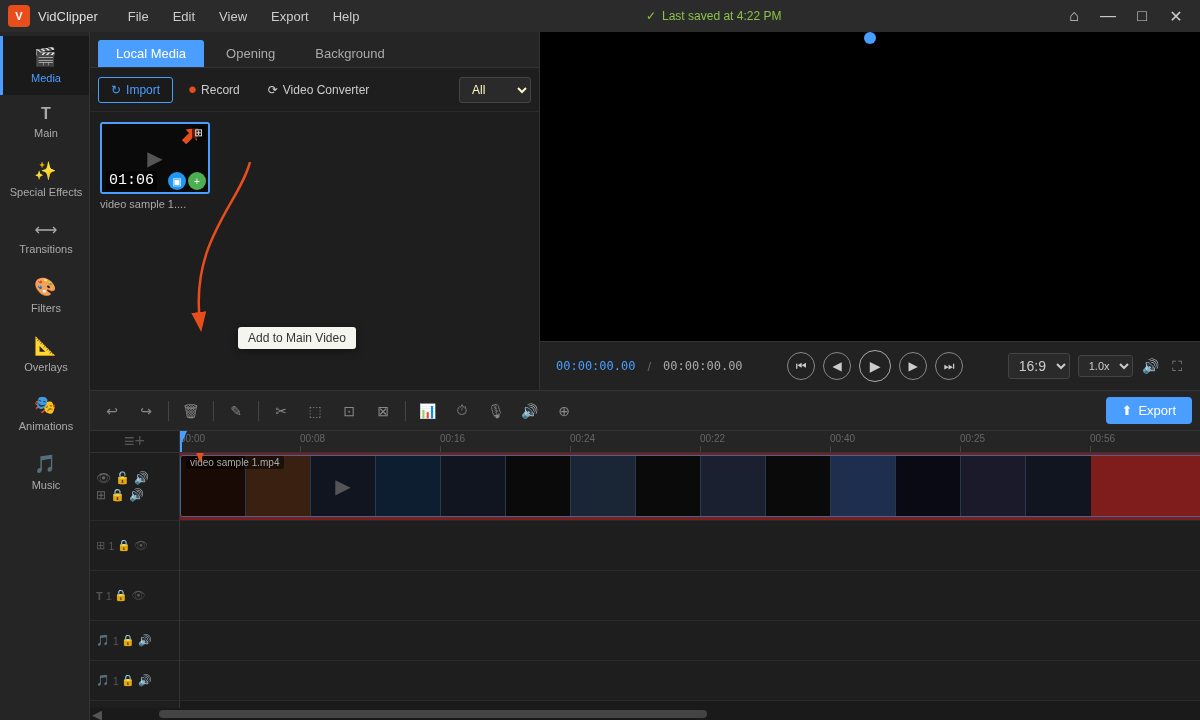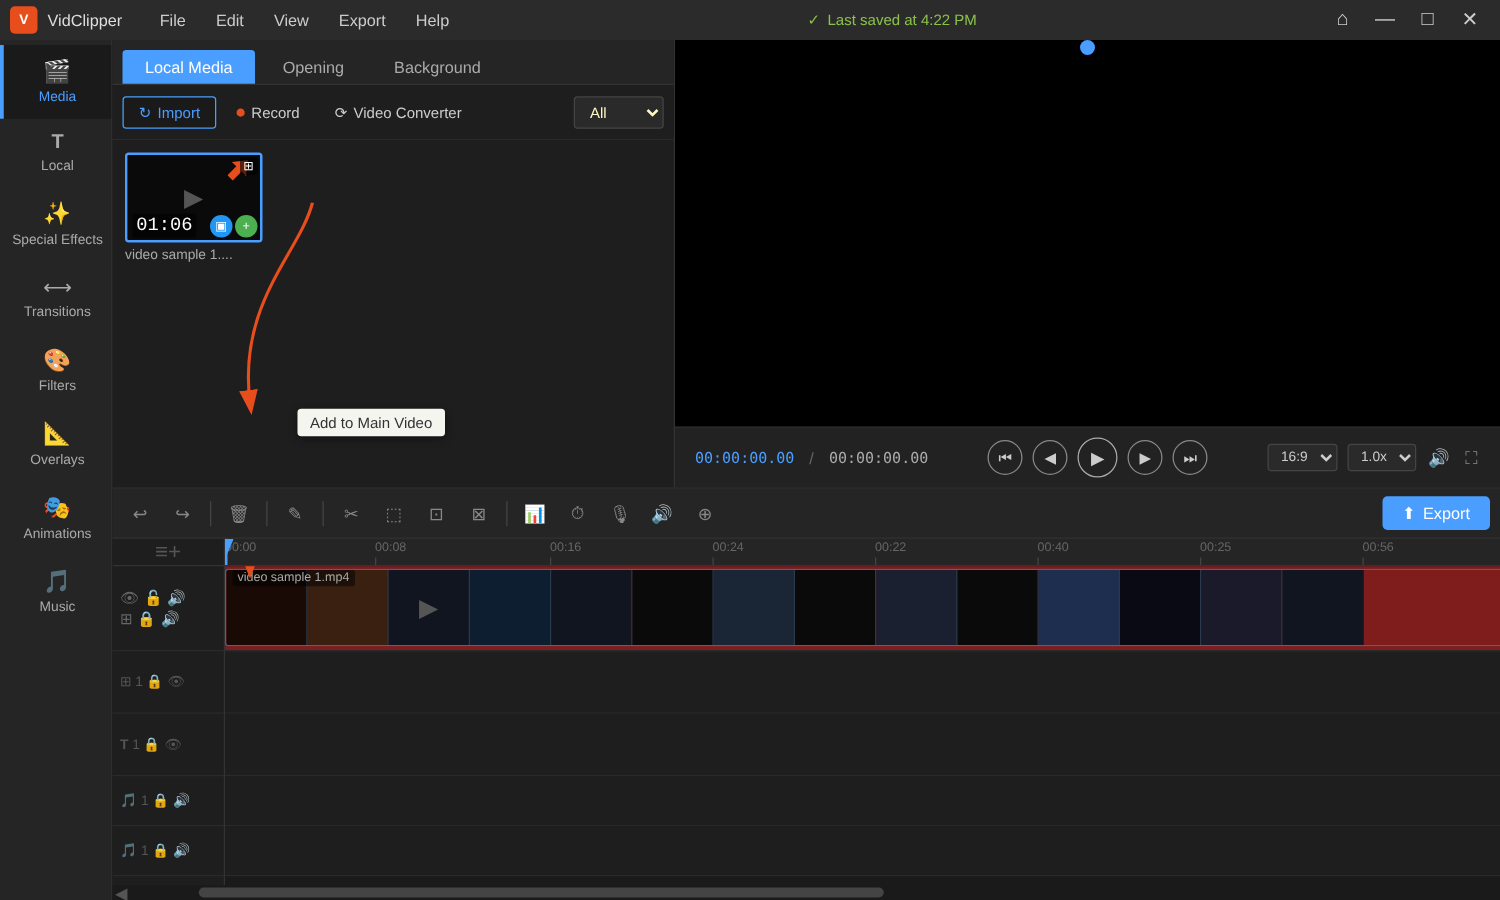--- a/index.html
+++ b/index.html
@@ -338,21 +338,21 @@
       height: 32px;
       border-color: #aaa;
       font-size: 14px;
     }
     .ratio-select {
       background: #2a2a2a;
       border: 1px solid #444;
       color: #ccc;
       padding: 3px 6px;
       border-radius: 3px;
-      font-size: 11px;
+      font-size: 14px;
       outline: none;
     }
     .zoom-select {
       background: #2a2a2a;
       border: 1px solid #444;
       color: #ccc;
       padding: 3px 6px;
       border-radius: 3px;
       font-size: 11px;
       outline: none;
@@ -566,21 +566,21 @@
 
 <div class="main-layout">
 
   <div class="left-sidebar">
     <div class="sidebar-item active">
       <span class="sidebar-icon">🎬</span>
       <span class="sidebar-label">Media</span>
     </div>
     <div class="sidebar-item">
       <span class="sidebar-icon" style="font-size:16px;font-weight:bold;color:#aaa;">T</span>
-      <span class="sidebar-label">Local</span>
+      <span class="sidebar-label">Main</span>
     </div>
     <div class="sidebar-item">
       <span class="sidebar-icon">✨</span>
       <span class="sidebar-label">Special Effects</span>
     </div>
     <div class="sidebar-item">
       <span class="sidebar-icon" style="font-size:16px;">⟷</span>
       <span class="sidebar-label">Transitions</span>
     </div>
     <div class="sidebar-item">

